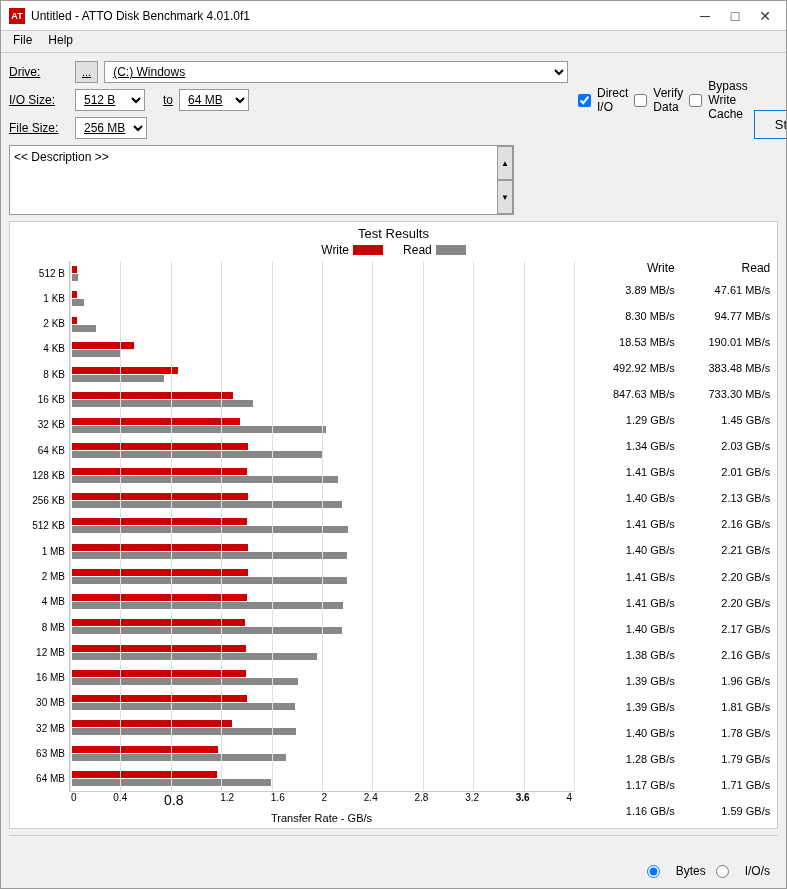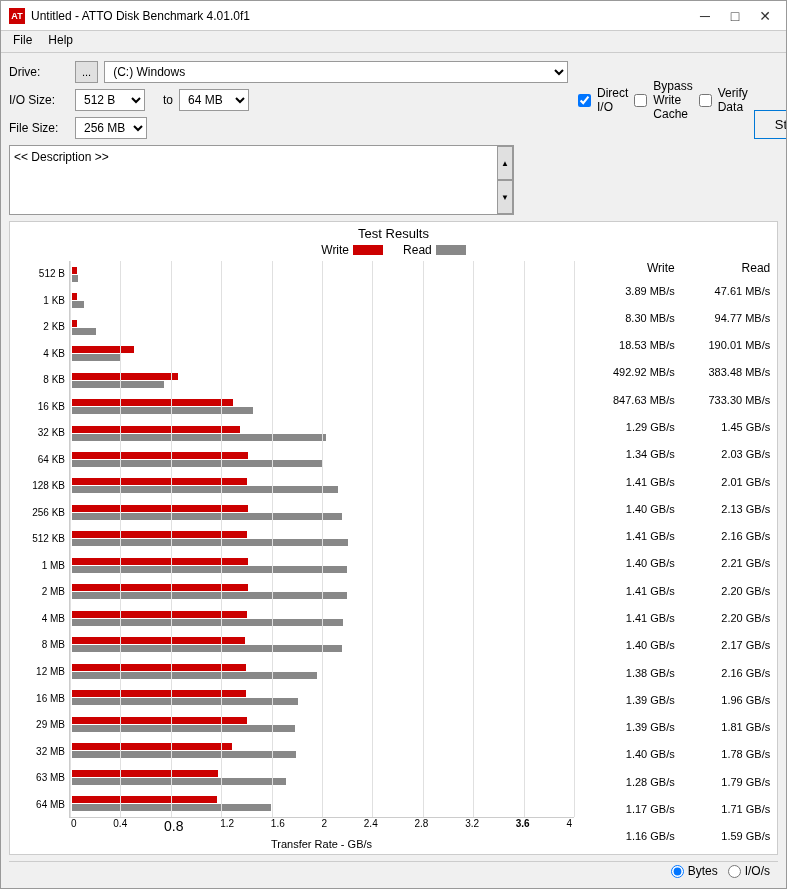--- a/index.html
+++ b/index.html
@@ -100,20 +100,21 @@
     .right-controls {
       width: 200px;
       display: flex;
       flex-direction: row;
       gap: 6px;
     }
     .form-row {
       display: flex;
       align-items: center;
       gap: 6px;
+      text-decoration: underline;
     }
     .form-label {
       width: 60px;
       font-size: 12px;
       color: #000;
       flex-shrink: 0;
     }
     .drive-btn {
       padding: 2px 6px;
       font-size: 11px;
@@ -327,22 +328,23 @@
       justify-content: flex-end;
       padding: 2px 8px;
       border-top: 1px solid #ccc;
       background: #f0f0f0;
       gap: 10px;
       flex-shrink: 0;
     }
     .radio-row {
       display: flex;
       align-items: center;
-      gap: 4px;
-      font-size: 12px;
+      gap: 16px;
+      font-size: 12px;
+      margin-top: 26px;
     }
     .to-label {
       font-size: 12px;
       margin-left: 12px;
     }
     .grid-lines {
       position: absolute;
       top: 0; left: 0; right: 0; bottom: 0;
       pointer-events: none;
     }
@@ -408,26 +410,26 @@
           </select>
         </div>
       </div>
 
       <div class="right-controls">
         <div class="checkbox-row">
           <input type="checkbox" id="directio" checked="" style="">
           <label for="directio">Direct I/O</label>
         </div>
         <div class="checkbox-row">
+          <input type="checkbox" id="verifydata" style="">
+          <label for="verifydata">Verify Data</label>
+        </div>
+        <div class="checkbox-row">
           <input type="checkbox" id="bypasswrite" style="">
           <label for="bypasswrite">Bypass Write Cache</label>
-        </div>
-        <div class="checkbox-row">
-          <input type="checkbox" id="verifydata" style="">
-          <label for="verifydata">Verify Data</label>
         </div>
         <button class="start-btn">Start</button>
       </div>
     </div>
 
     <div style="position:relative; width:505px; height:70px; flex-shrink:0;border-radius:27px;">
       <div class="description-box">
         <span>&lt;&lt; Description &gt;&gt;</span>
         <button class="scroll-btn" style="top:0; height:50%;">▲</button>
         <button class="scroll-btn" style="bottom:0; height:50%;">▼</button>
@@ -462,21 +464,21 @@
                 <div class="row-label">64 KB</div>
                 <div class="row-label">128 KB</div>
                 <div class="row-label">256 KB</div>
                 <div class="row-label">512 KB</div>
                 <div class="row-label">1 MB</div>
                 <div class="row-label">2 MB</div>
                 <div class="row-label">4 MB</div>
                 <div class="row-label">8 MB</div>
                 <div class="row-label">12 MB</div>
                 <div class="row-label">16 MB</div>
-                <div class="row-label">29 MB</div>
+                <div class="row-label">30 MB</div>
                 <div class="row-label">32 MB</div>
                 <div class="row-label">63 MB</div>
                 <div class="row-label">64 MB</div>
               </div>
             <div class="bars-grid" id="bars-grid-container">
               <div class="grid-lines" id="grid-lines-container">
                   <div class="grid-line" style="left: 0%;"></div>
                   <div class="grid-line" style="left: 10%;"></div>
                   <div class="grid-line" style="left: 20%;"></div>
                   <div class="grid-line" style="left: 30%;"></div>

